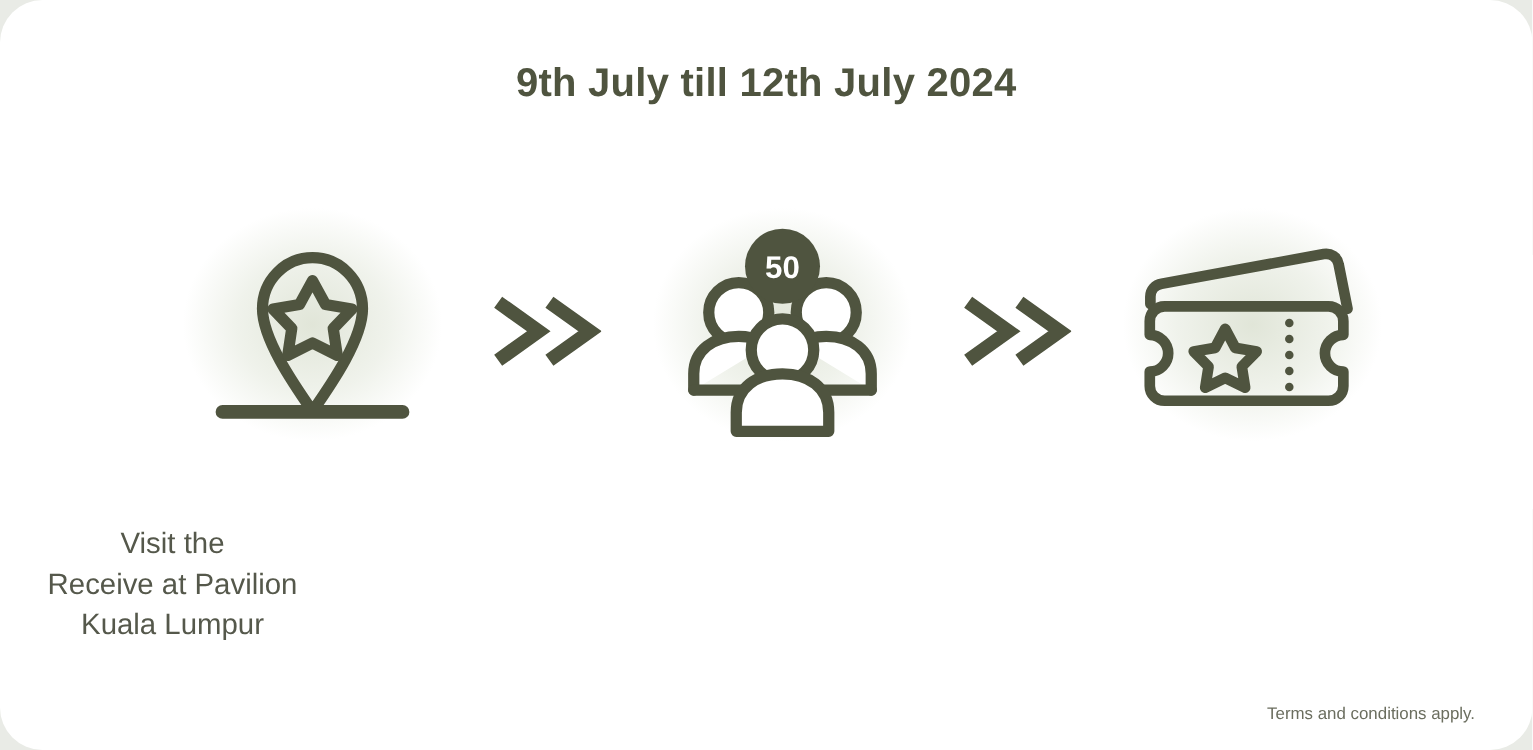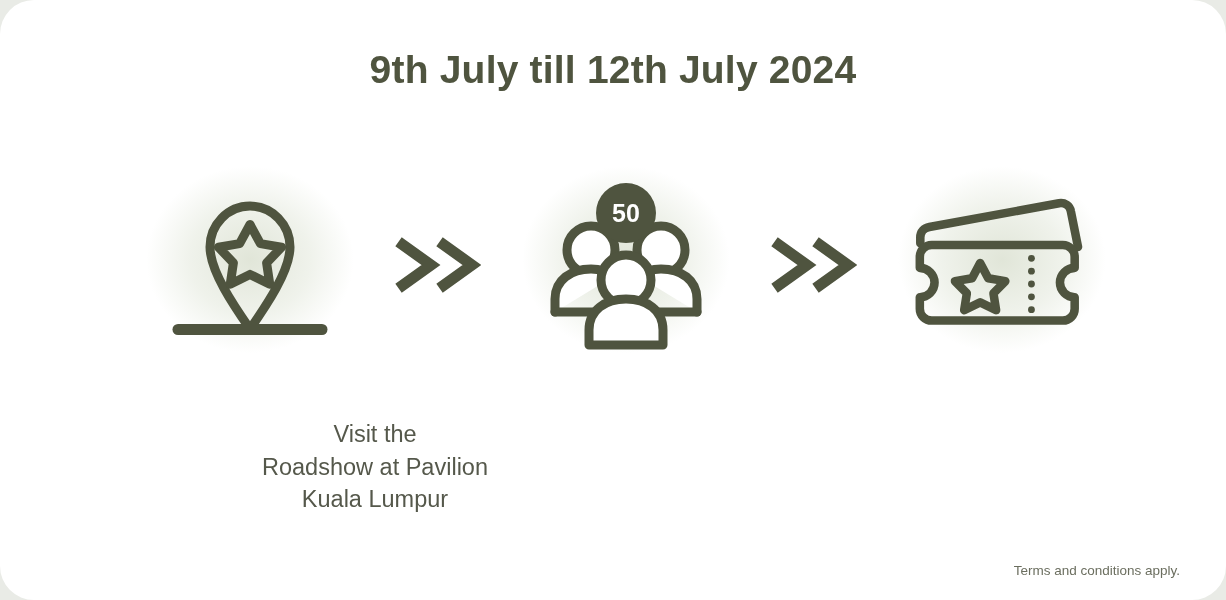--- a/index.html
+++ b/index.html
@@ -21,21 +21,21 @@
     background: #ffffff;
     border-radius: 34px;
     overflow: hidden;
   }
   .title {
     position: absolute;
     top: 48px;
     left: 0;
     right: 0;
     text-align: center;
-    font-size: 39px;
+    font-size: 32px;
     font-weight: bold;
     letter-spacing: 0.2px;
     color: #4f543f;
     white-space: nowrap;
   }
   
   .flow {
     position: absolute;
     top: 130px;
     left: 0;
@@ -84,20 +84,21 @@
     font-size: 0;
   }
   
   .captions {
     position: absolute;
     top: 418px;
     left: 0;
     right: 0;
     display: flex;
     justify-content: center;
+    flex-direction: column;
   }
   .cap-cell {
     width: 276px;
     text-align: center;
     font-size: 23.5px;
     line-height: 32.5px;
     color: #55584b;
   }
   .cap-spacer { width: 100px; }
   .terms {
@@ -217,21 +218,21 @@
             </g>
           </svg>
         </div>
       </div>
 
     </div>
 
     <div class="captions">
       <div class="cap-cell">
         <div>Visit the</div>
-        <div>Roadshow at Pavilion</div>
+        <div>Receive at Pavilion</div>
         <div>Kuala Lumpur</div>
       </div>
       <div class="cap-spacer"></div>
       <div class="cap-spacer"></div>
       <div class="cap-cell">
       </div>
     </div>
 
     <div class="terms">Terms and conditions apply.</div>
 

